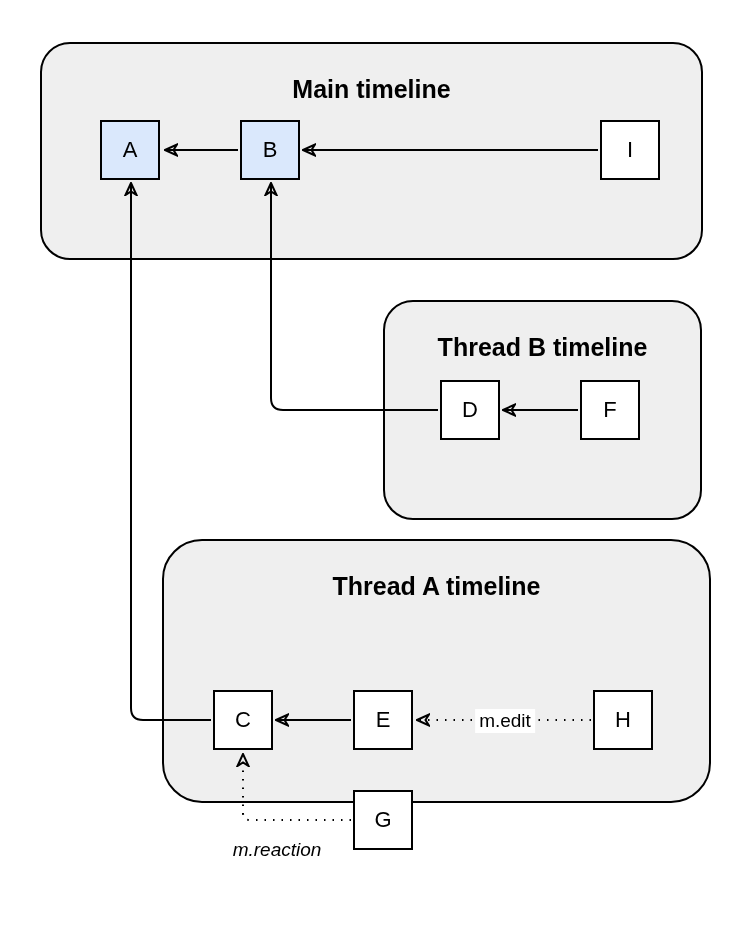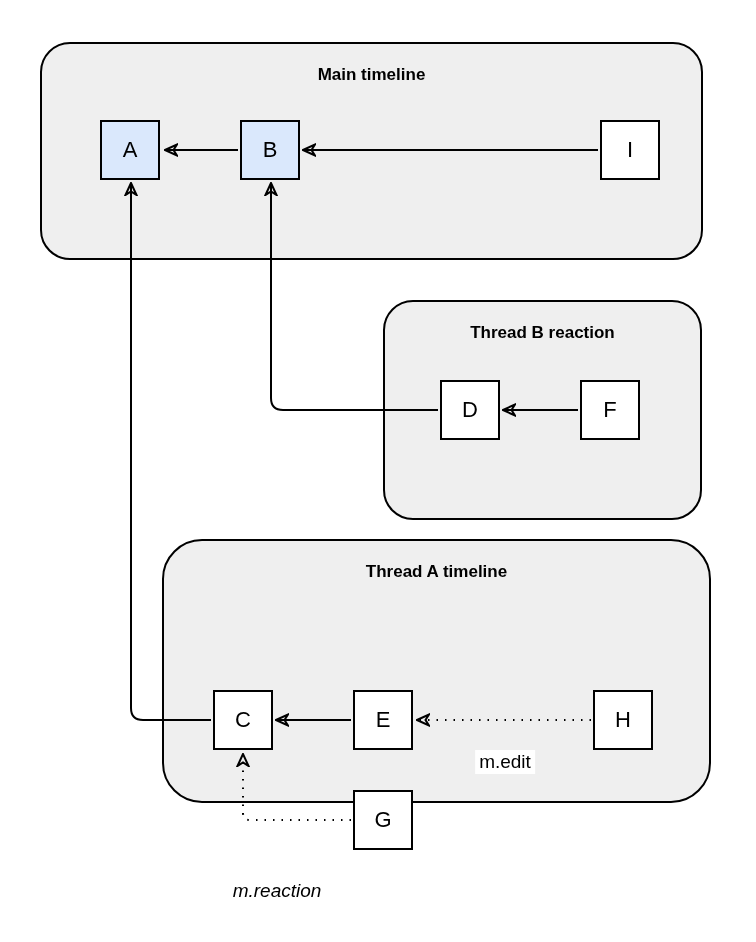--- a/index.html
+++ b/index.html
@@ -20,23 +20,23 @@
     background: var(--container-fill, #efefef);
     border: 2px solid var(--stroke, #000000);
     box-sizing: border-box;
   }
   #container-main     { left: 40px;  top: 42px;  width: 663px; height: 218px; border-radius: 30px; }
   #container-thread-b { left: 383px; top: 300px; width: 319px; height: 220px; border-radius: 30px; }
   #container-thread-a { left: 162px; top: 539px; width: 549px; height: 264px; border-radius: 40px; }
   .container-title {
     width: 100%;
     text-align: center;
-    margin-top: 21px;
+    margin-top: 31px;
     font-weight: bold;
-    font-size: 17px;
+    font-size: 25px;
     color: #000000;
   }
   #edge-layer {
     position: absolute;
     left: 0; top: 0;
     width: 756px;
     height: 942px;
     pointer-events: none;
   }
   #edge-layer path {
@@ -71,36 +71,35 @@
   #node-H { left: 593px; top: 690px; }
   #node-G { left: 353px; top: 790px; }
   .edge-label {
     position: absolute;
     transform: translate(-50%, -50%);
     background: var(--label-bg, #ffffff);
     padding: 1px 4px;
     font-size: 19px;
     color: #000000;
     white-space: nowrap;
-    margin-top: 41px;
   }
   #label-m-edit     { left: 505px; top: 721px; }
   #label-m-reaction { left: 277px; top: 850px; font-style: italic; }
 </style>
 </head>
 <body>
 
 <div id="canvas">
 
   <div class="container-box" id="container-main">
     <div class="container-title">Main timeline</div>
   </div>
 
   <div class="container-box" id="container-thread-b">
-    <div class="container-title">Thread B reaction</div>
+    <div class="container-title">Thread B timeline</div>
   </div>
 
   <div class="container-box" id="container-thread-a">
     <div class="container-title">Thread A timeline</div>
   </div>
 
   <svg id="edge-layer" viewBox="0 0 756 942" xmlns="http://www.w3.org/2000/svg">
     <defs>
       <marker id="arrowhead" markerUnits="userSpaceOnUse" markerWidth="14" markerHeight="14" viewBox="0 0 14 14" refX="13" refY="7" orient="auto">
         <path d="M 13 7 L 1 1.5 L 4.5 7 L 1 12.5 Z" fill="#000000" stroke="none"></path>

